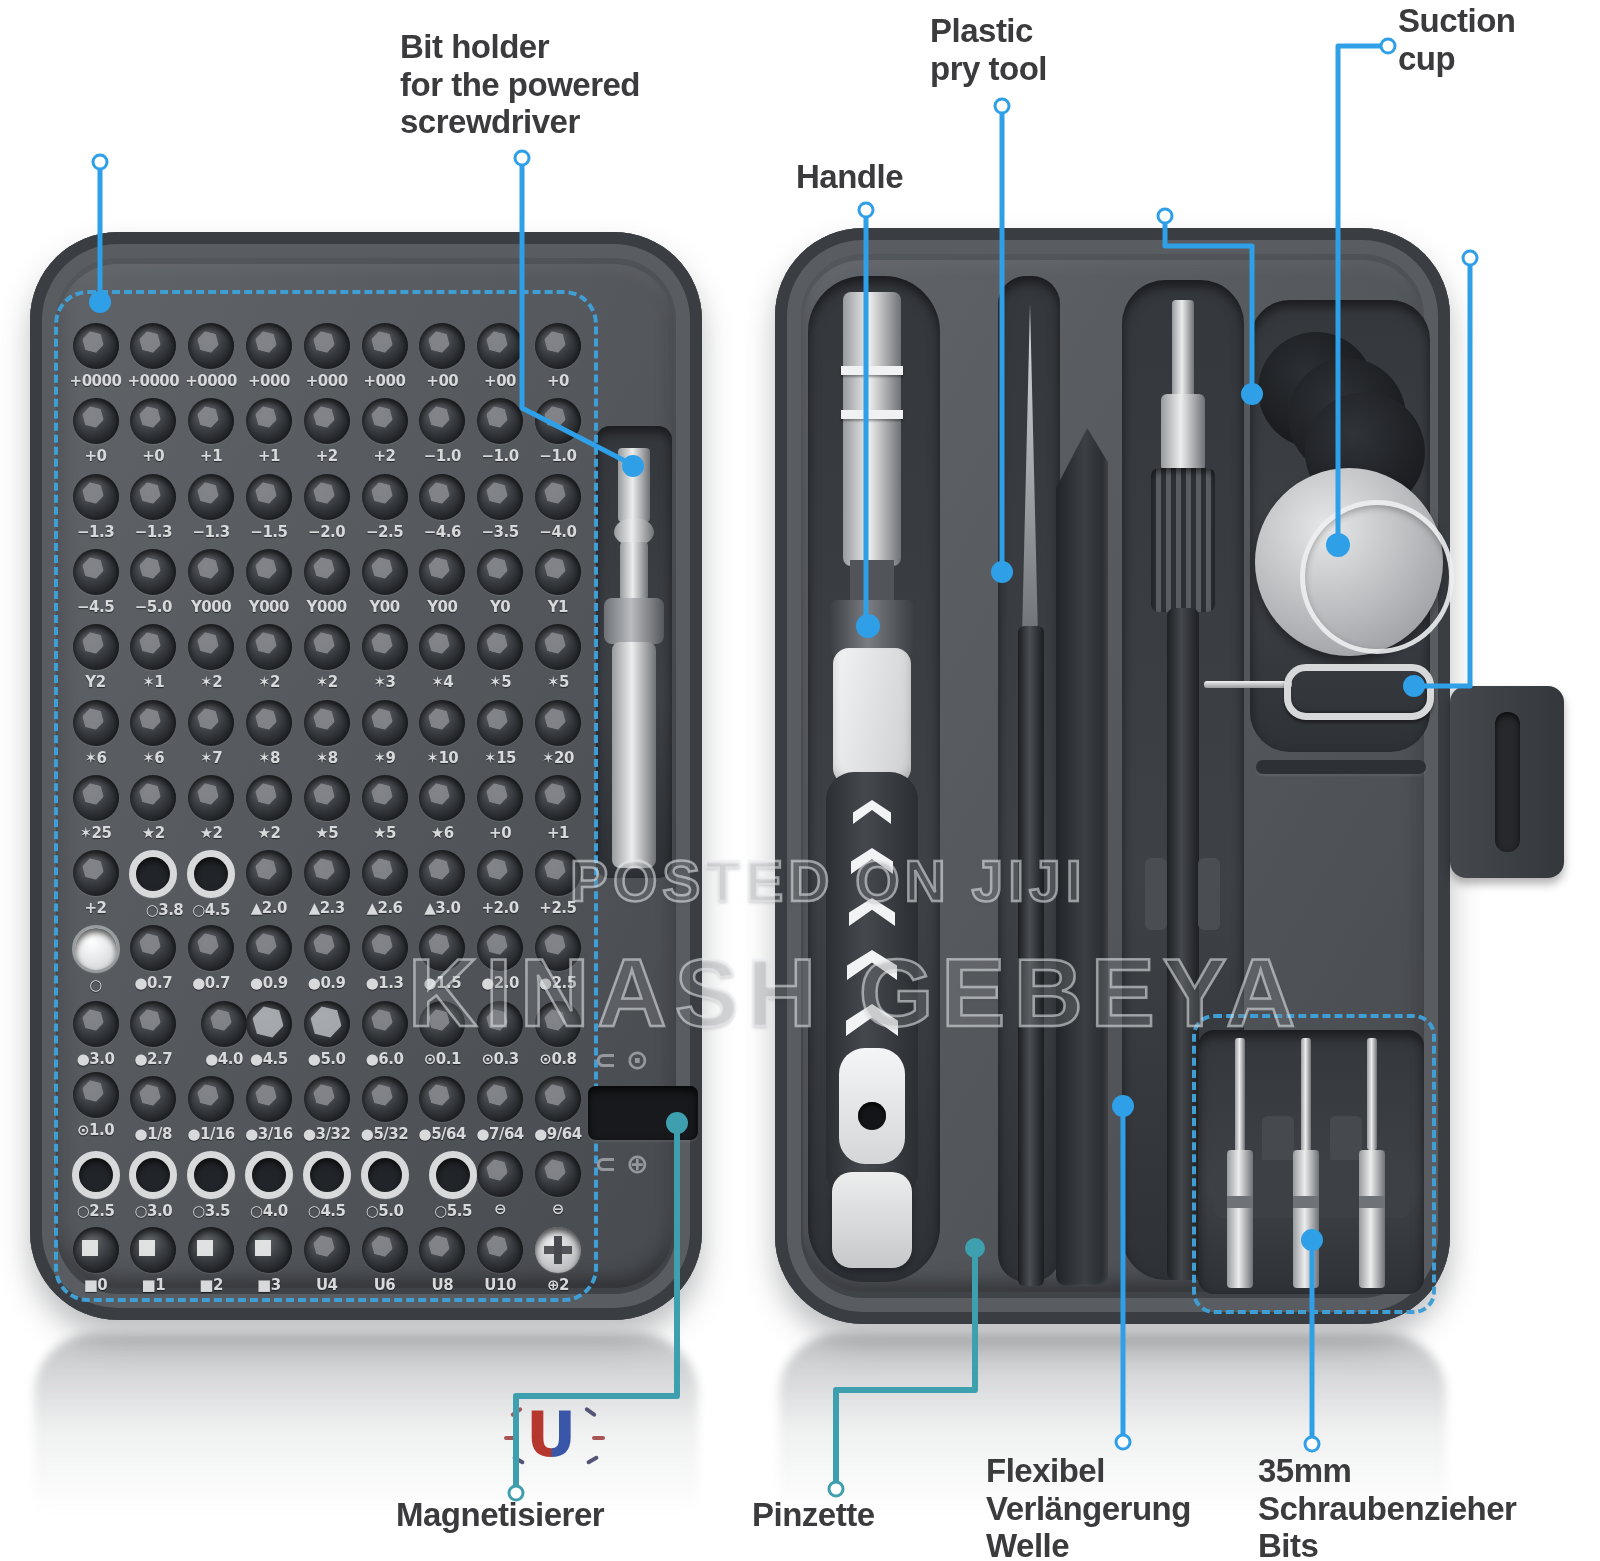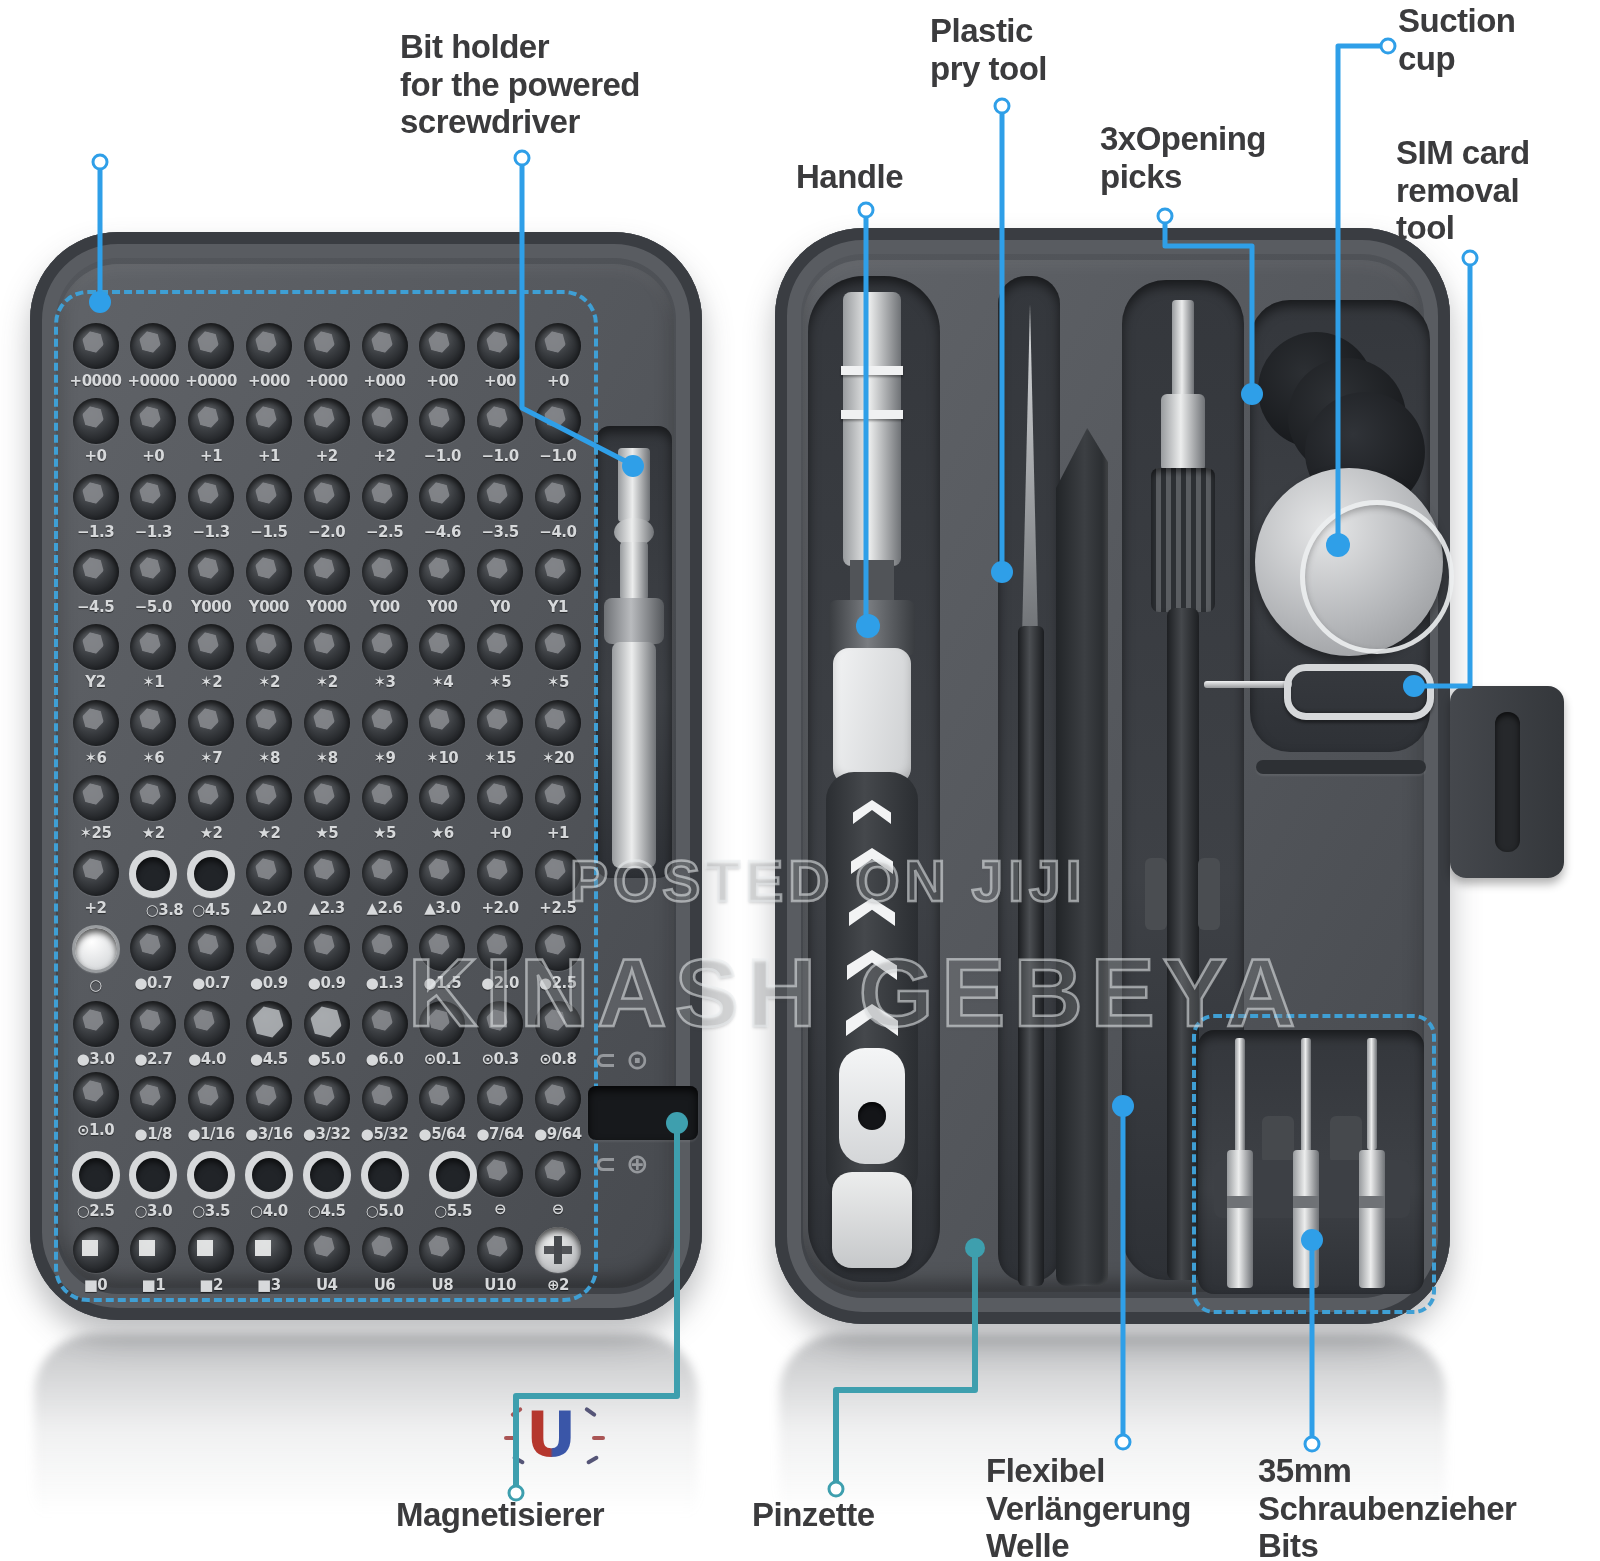--- a/index.html
+++ b/index.html
@@ -416,21 +416,21 @@
         <div class="bitlbl">●2.5</div>
       </div>
       <div class="bit" style="left: 95.5px; top: 1000.7px;">
         <div class="hole"></div>
         <div class="bitlbl">●3.0</div>
       </div>
       <div class="bit" style="left: 153.3px; top: 1000.7px;">
         <div class="hole"></div>
         <div class="bitlbl">●2.7</div>
       </div>
-      <div class="bit" style="left: 207px; top: 1000.7px;">
+      <div class="bit" style="left: 224px; top: 1000.7px;">
         <div class="hole"></div>
         <div class="bitlbl">●4.0</div>
       </div>
       <div class="bit v-big" style="left: 268.9px; top: 1000.7px;">
         <div class="hole"></div>
         <div class="bitlbl">●4.5</div>
       </div>
       <div class="bit v-big" style="left: 326.7px; top: 1000.7px;">
         <div class="hole"></div>
         <div class="bitlbl">●5.0</div>
@@ -714,27 +714,22 @@
     <circle class="anchor lead-teal" cx="516" cy="1493" r="7"></circle>
     <circle class="anchor lead-teal" cx="836" cy="1489" r="7"></circle>
   </svg>
 
   <div class="callout" style="left:400px;top:28px;">Bit holder
 for the powered
 screwdriver</div>
   <div class="callout" style="left:796px;top:158px;">Handle</div>
   <div class="callout" style="left:930px;top:12px;">Plastic
 pry tool</div>
-  <div class="callout" style="left:1100px;top:120px;">3xOpening
-picks</div>
   <div class="callout" style="left:1398px;top:2px;">Suction
 cup</div>
-  <div class="callout" style="left:1396px;top:134px;">SIM card
-removal
-tool</div>
   <div class="callout" style="left:396px;top:1496px;">Magnetisierer</div>
   <div class="callout" style="left:752px;top:1496px;">Pinzette</div>
   <div class="callout" style="left:986px;top:1452px;">Flexibel
 Verlängerung
 Welle</div>
   <div class="callout" style="left:1258px;top:1452px;">35mm
 Schraubenzieher
 Bits</div>
 
   <div class="magnet">

